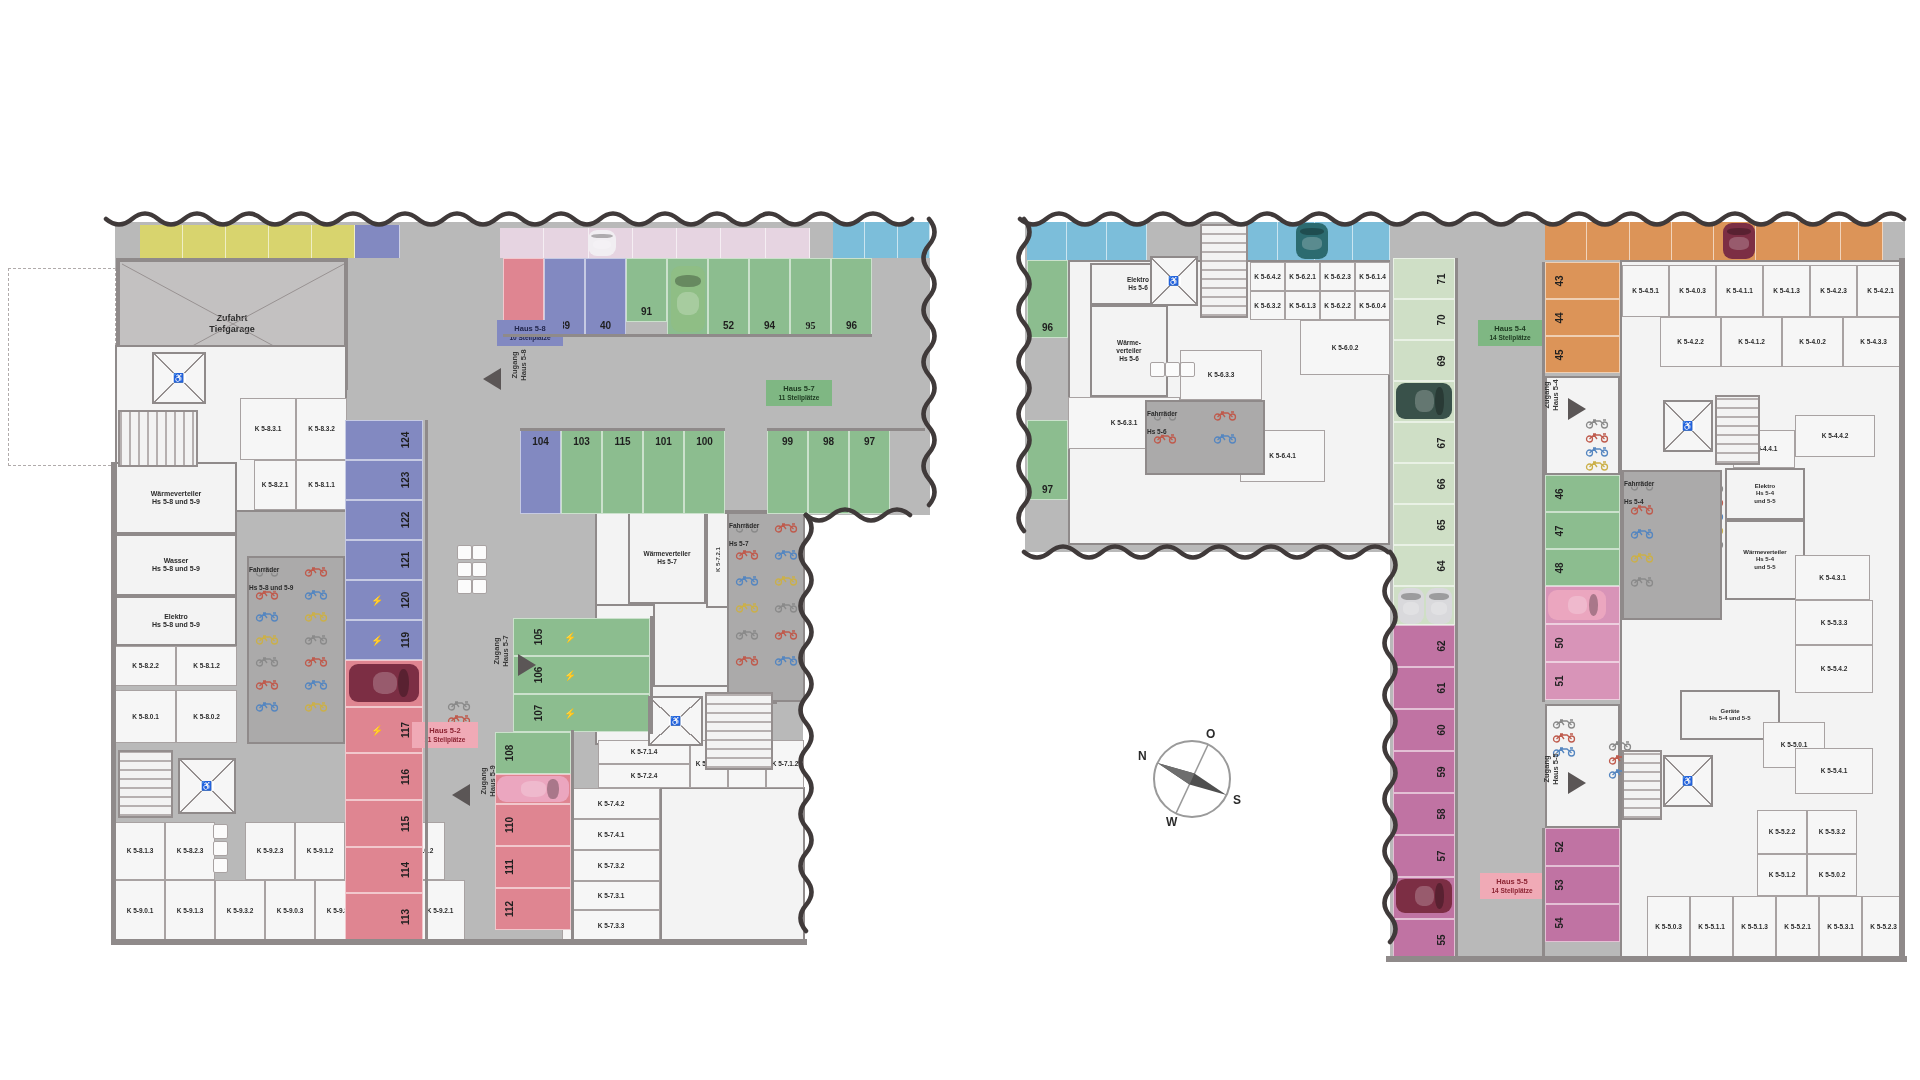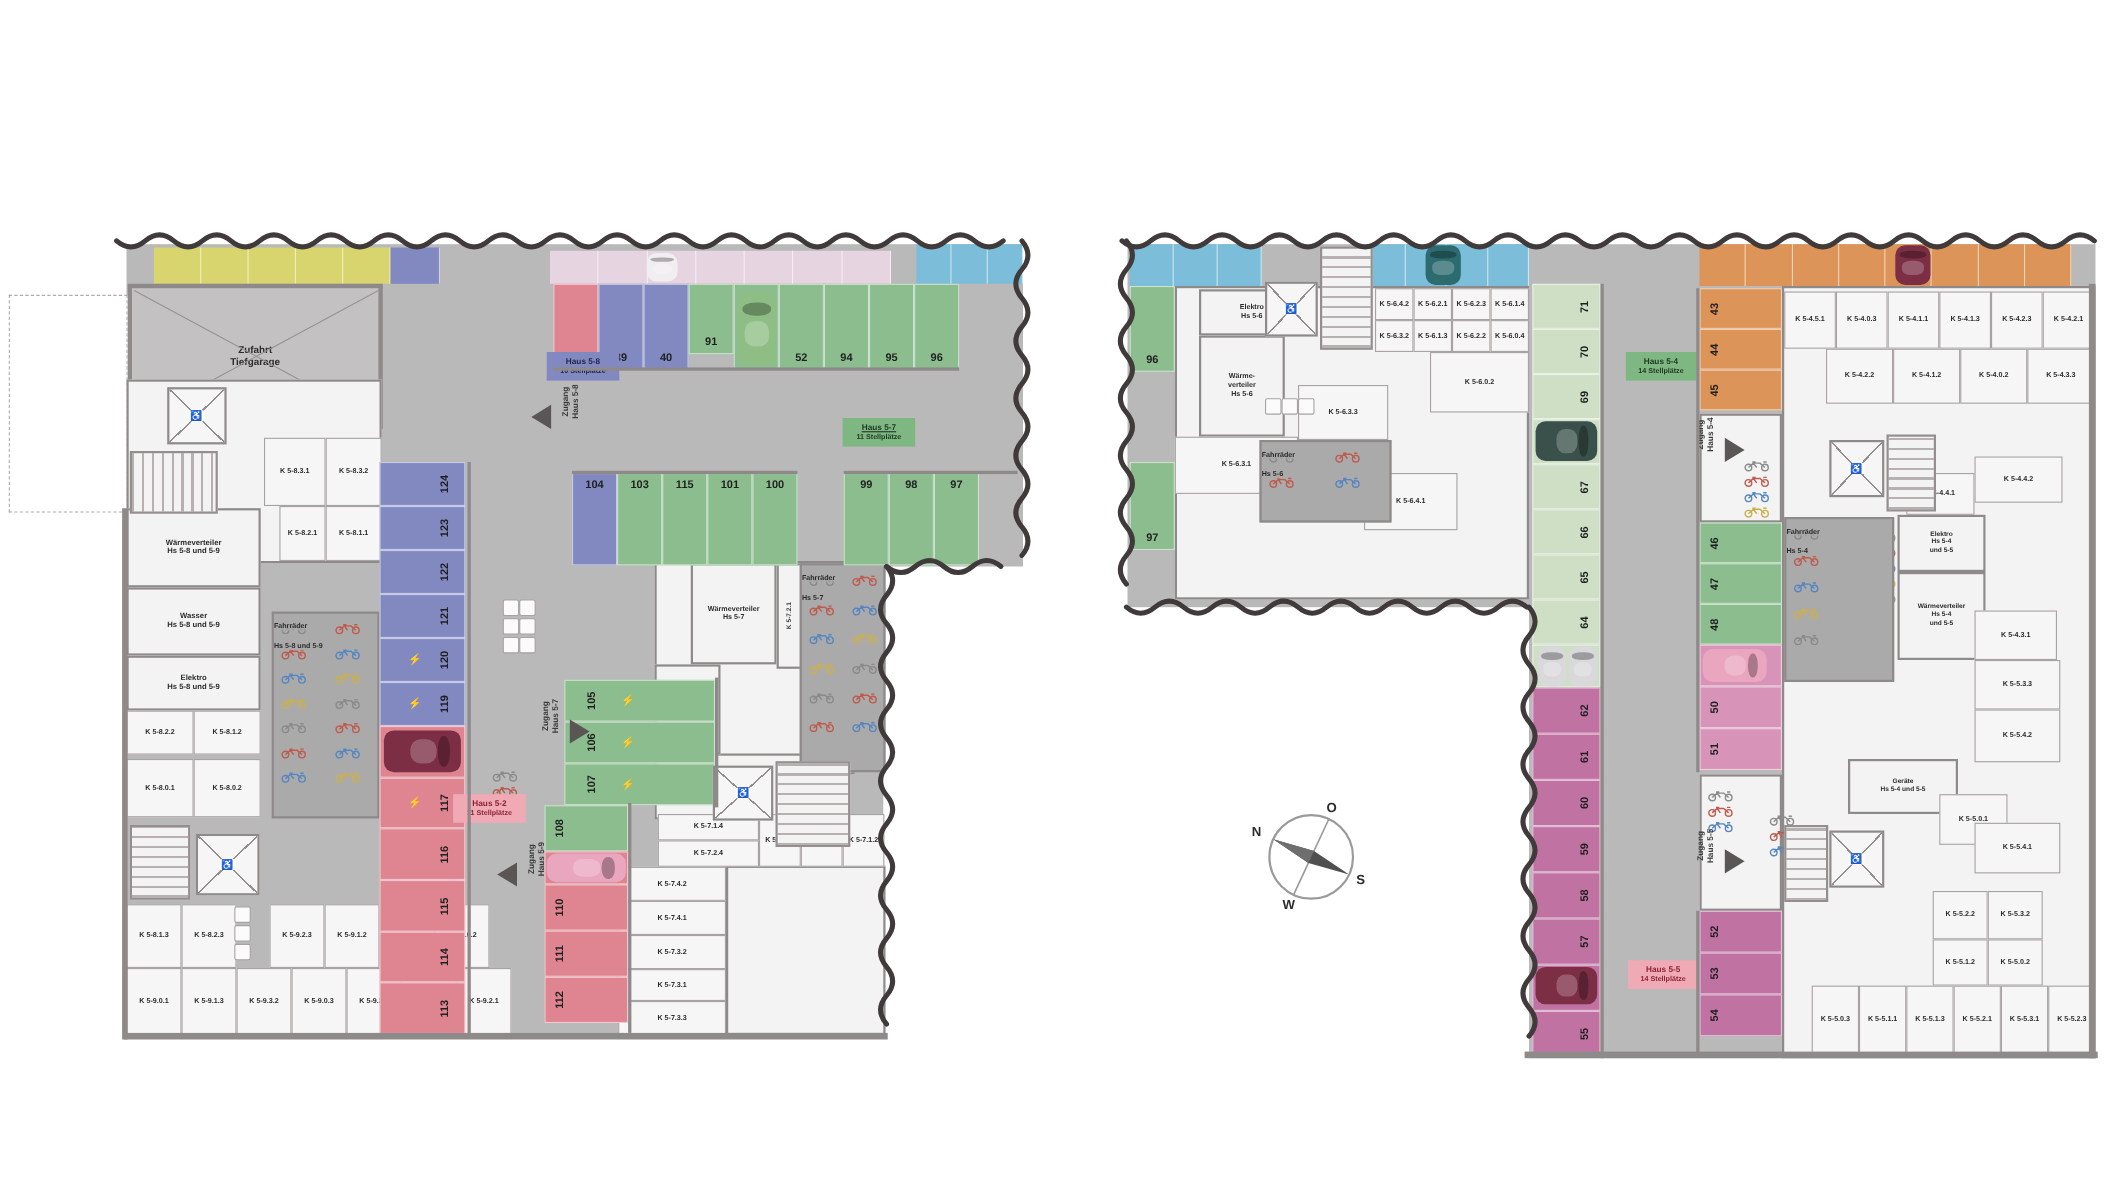--- a/index.html
+++ b/index.html
@@ -661,21 +661,21 @@
     <div class="abs spot" style="left: 667px; top: 258px; width: 41px; height: 78px; background: rgb(140, 189, 143);">
       <span class="num" style="font-size: 10px; left: 50%; bottom: 4px; transform: translateX(-50%);">92</span>
     </div>
     <div class="abs spot" style="left: 708px; top: 258px; width: 41px; height: 78px; background: rgb(140, 189, 143);">
       <span class="num" style="font-size: 10px; left: 50%; bottom: 4px; transform: translateX(-50%);">52</span>
     </div>
     <div class="abs spot" style="left: 749px; top: 258px; width: 41px; height: 78px; background: rgb(140, 189, 143);">
       <span class="num" style="font-size: 10px; left: 50%; bottom: 4px; transform: translateX(-50%);">94</span>
     </div>
     <div class="abs spot" style="left: 790px; top: 258px; width: 41px; height: 78px; background: rgb(140, 189, 143);">
-      <span class="num" style="font-size: 10px; left: 50%; bottom: 4px; transform: translateX(-50%);">95</span>
+      <span class="num" style="font-size: 10px; left: 50%; bottom: 4px; transform: translateX(-50%); font-family: Liberation Serif, serif;">95</span>
     </div>
     <div class="abs spot" style="left: 831px; top: 258px; width: 41px; height: 78px; background: rgb(140, 189, 143);">
       <span class="num" style="font-size: 10px; left: 50%; bottom: 4px; transform: translateX(-50%);">96</span>
     </div>
     <div class="abs spot" style="left: 520px; top: 430px; width: 41px; height: 84px; background: rgb(130, 137, 193);">
       <span class="num" style="font-size: 10px; left: 50%; top: 5px; transform: translateX(-50%);">104</span>
     </div>
     <div class="abs spot" style="left: 561px; top: 430px; width: 41px; height: 84px; background: rgb(140, 189, 143);">
       <span class="num" style="font-size: 10px; left: 50%; top: 5px; transform: translateX(-50%);">103</span>
     </div>
@@ -762,21 +762,21 @@
       <span class="num" style="font-size: 10px; left: 18%; top: 50%; transform: translate(-50%, -50%) rotate(-90deg);">111</span>
     </div>
     <div class="abs spot" style="left: 495px; top: 888px; width: 76px; height: 42px; background: rgb(223, 133, 145);">
       <span class="num" style="font-size: 10px; left: 18%; top: 50%; transform: translate(-50%, -50%) rotate(-90deg);">112</span>
     </div>
     <div class="abs badge" style="left: 497px; top: 320px; width: 66px; height: 26px; background: rgb(130, 137, 193); color: rgb(35, 39, 77);">
       <span class="b1" style="font-size: 7.5px;">Haus 5-8</span>
       <span class="b2" style="font-size: 6.5px;">10 Stellplätze</span>
     </div>
     <div class="abs badge" style="left: 766px; top: 380px; width: 66px; height: 26px; background: rgb(127, 183, 131); color: rgb(29, 58, 32);">
-      <span class="b1" style="font-size: 7.5px; text-decoration: underline;">Haus 5-7</span>
+      <span class="b1" style="font-size: 7.5px;">Haus 5-7</span>
       <span class="b2" style="font-size: 6.5px;">11 Stellplätze</span>
     </div>
     <div class="abs badge" style="left: 412px; top: 722px; width: 66px; height: 26px; background: rgb(240, 170, 182); color: rgb(140, 36, 51);">
       <span class="b1" style="font-size: 7.5px;">Haus 5-2</span>
       <span class="b2" style="font-size: 6.5px;">11 Stellplätze</span>
     </div>
     <div class="abs " style="left: 483px; top: 362px; width: 60px; height: 34px;">
       <div class="arrowL abs" style="top: 6px; left: 0px;"></div>
       <span class="lbl vtext" style="font-size: 7.5px; position: absolute; top: -6px; left: 20px;">Zugang
 Haus 5-8</span>

